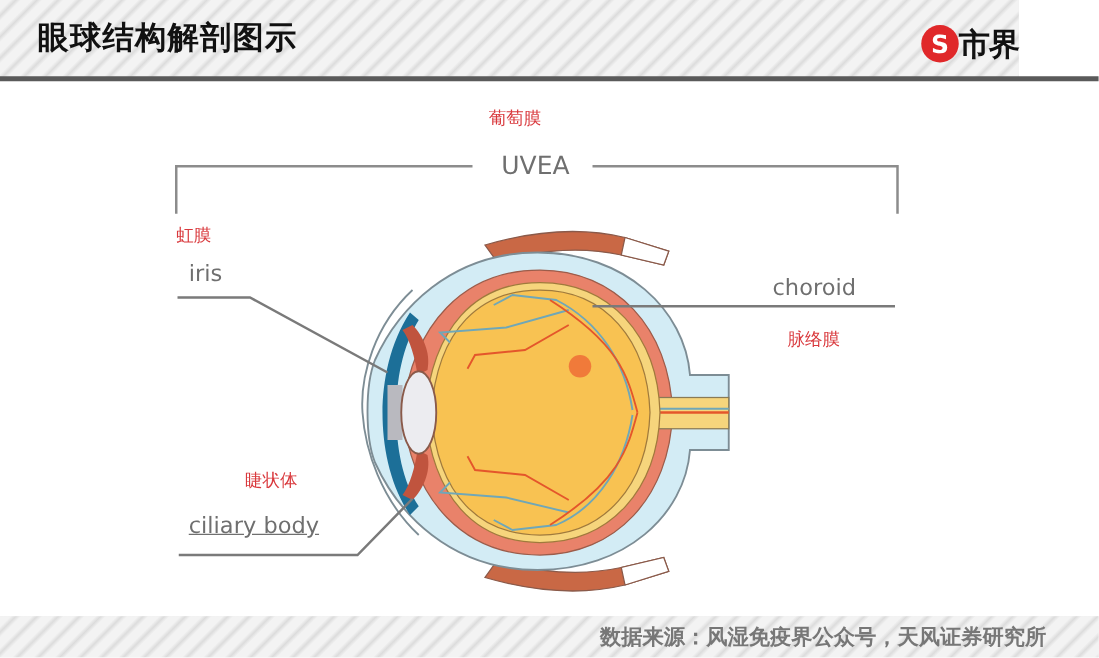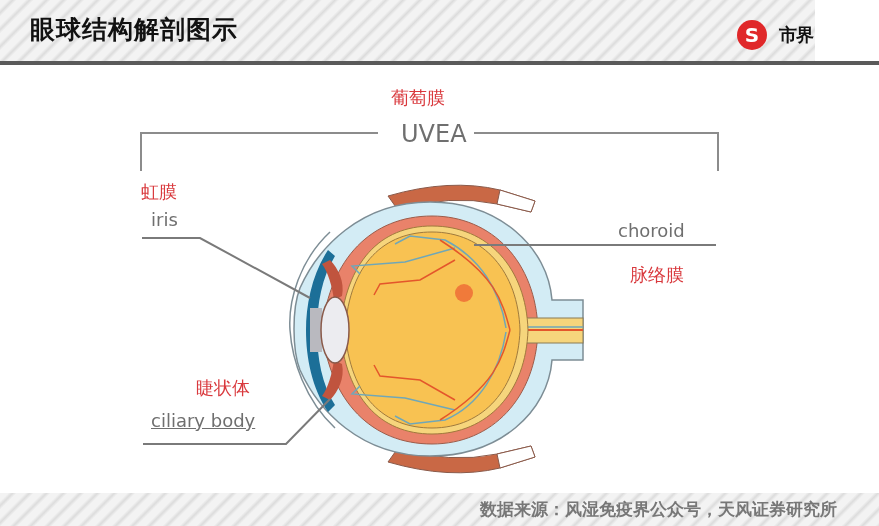--- a/index.html
+++ b/index.html
@@ -24,35 +24,35 @@
   }
   .logo {
     position: absolute; left: 737px; top: 17px; height: 36px; display: flex; align-items: center;
   }
   .logo .mark {
     width: 30px; height: 30px; border-radius: 50%; background: #e0282a;
     display: flex; align-items: center; justify-content: center;
     color: #fff; font-weight: bold; font-size: 20px; font-family: "DejaVu Sans", sans-serif;
   }
   .logo .name {
-    margin-left: 12px; font-size: 18px; font-weight: bold; color: #111;
+    margin-left: 0; font-size: 25px; font-weight: bold; color: #111;
     letter-spacing: -1px;
   }
 
   .footer {
     position: absolute; left: 0; top: 493px; width: 879px; height: 33px;
   }
   .footer .source {
     position: absolute; right: 42px; top: 5px; font-size: 17px; color: #777777; font-weight: bold; font-family: Liberation Mono, monospace;
   }
 
   .diagram { position: absolute; left: 0; top: 66px; width: 879px; height: 427px; }
 
   .lbl { position: absolute; white-space: nowrap; }
-  .cn { color: #d9393d; font-size: 18px; }
+  .cn { color: #d9393d; font-size: 14px; }
   .en { color: #6f6f6f; font-size: 18px; font-family: "DejaVu Sans", sans-serif; }
 </style>
 </head>
 <body>
 
 <div class="header stripes">
   <div class="title">眼球结构解剖图示</div>
   <div class="logo">
     <div class="mark">S</div>
     <div class="name">市界</div>
@@ -120,21 +120,21 @@
     </g>
 
     <g fill="none" stroke="#7a7a7a" stroke-width="2">
       <polyline points="142,238 200,238 310,298"></polyline>
       <polyline points="474,245 716,245"></polyline>
       <polyline points="143,444 286,444 330,399"></polyline>
     </g>
   </svg>
 
   <div class="lbl cn" style="left:391px; top:20px;">葡萄膜</div>
-  <div class="lbl en" style="left:401px; top:54px; font-size:24px;text-align:center;">UVEA</div>
+  <div class="lbl en" style="left:401px; top:54px; font-size:20px;text-align:center;">UVEA</div>
 
   <div class="lbl cn" style="left:141px; top:114px;">虹膜</div>
   <div class="lbl en" style="left:151px; top:143px;">iris</div>
 
   <div class="lbl en" style="left:618px; top:154px;">choroid</div>
   <div class="lbl cn" style="left:630px; top:197px;">脉络膜</div>
 
   <div class="lbl cn" style="left:176px; top:310px;margin-left:20px;">睫状体</div>
   <div class="lbl en" style="left:151px; top:344px;text-decoration:underline;">ciliary body</div>
 </div>

